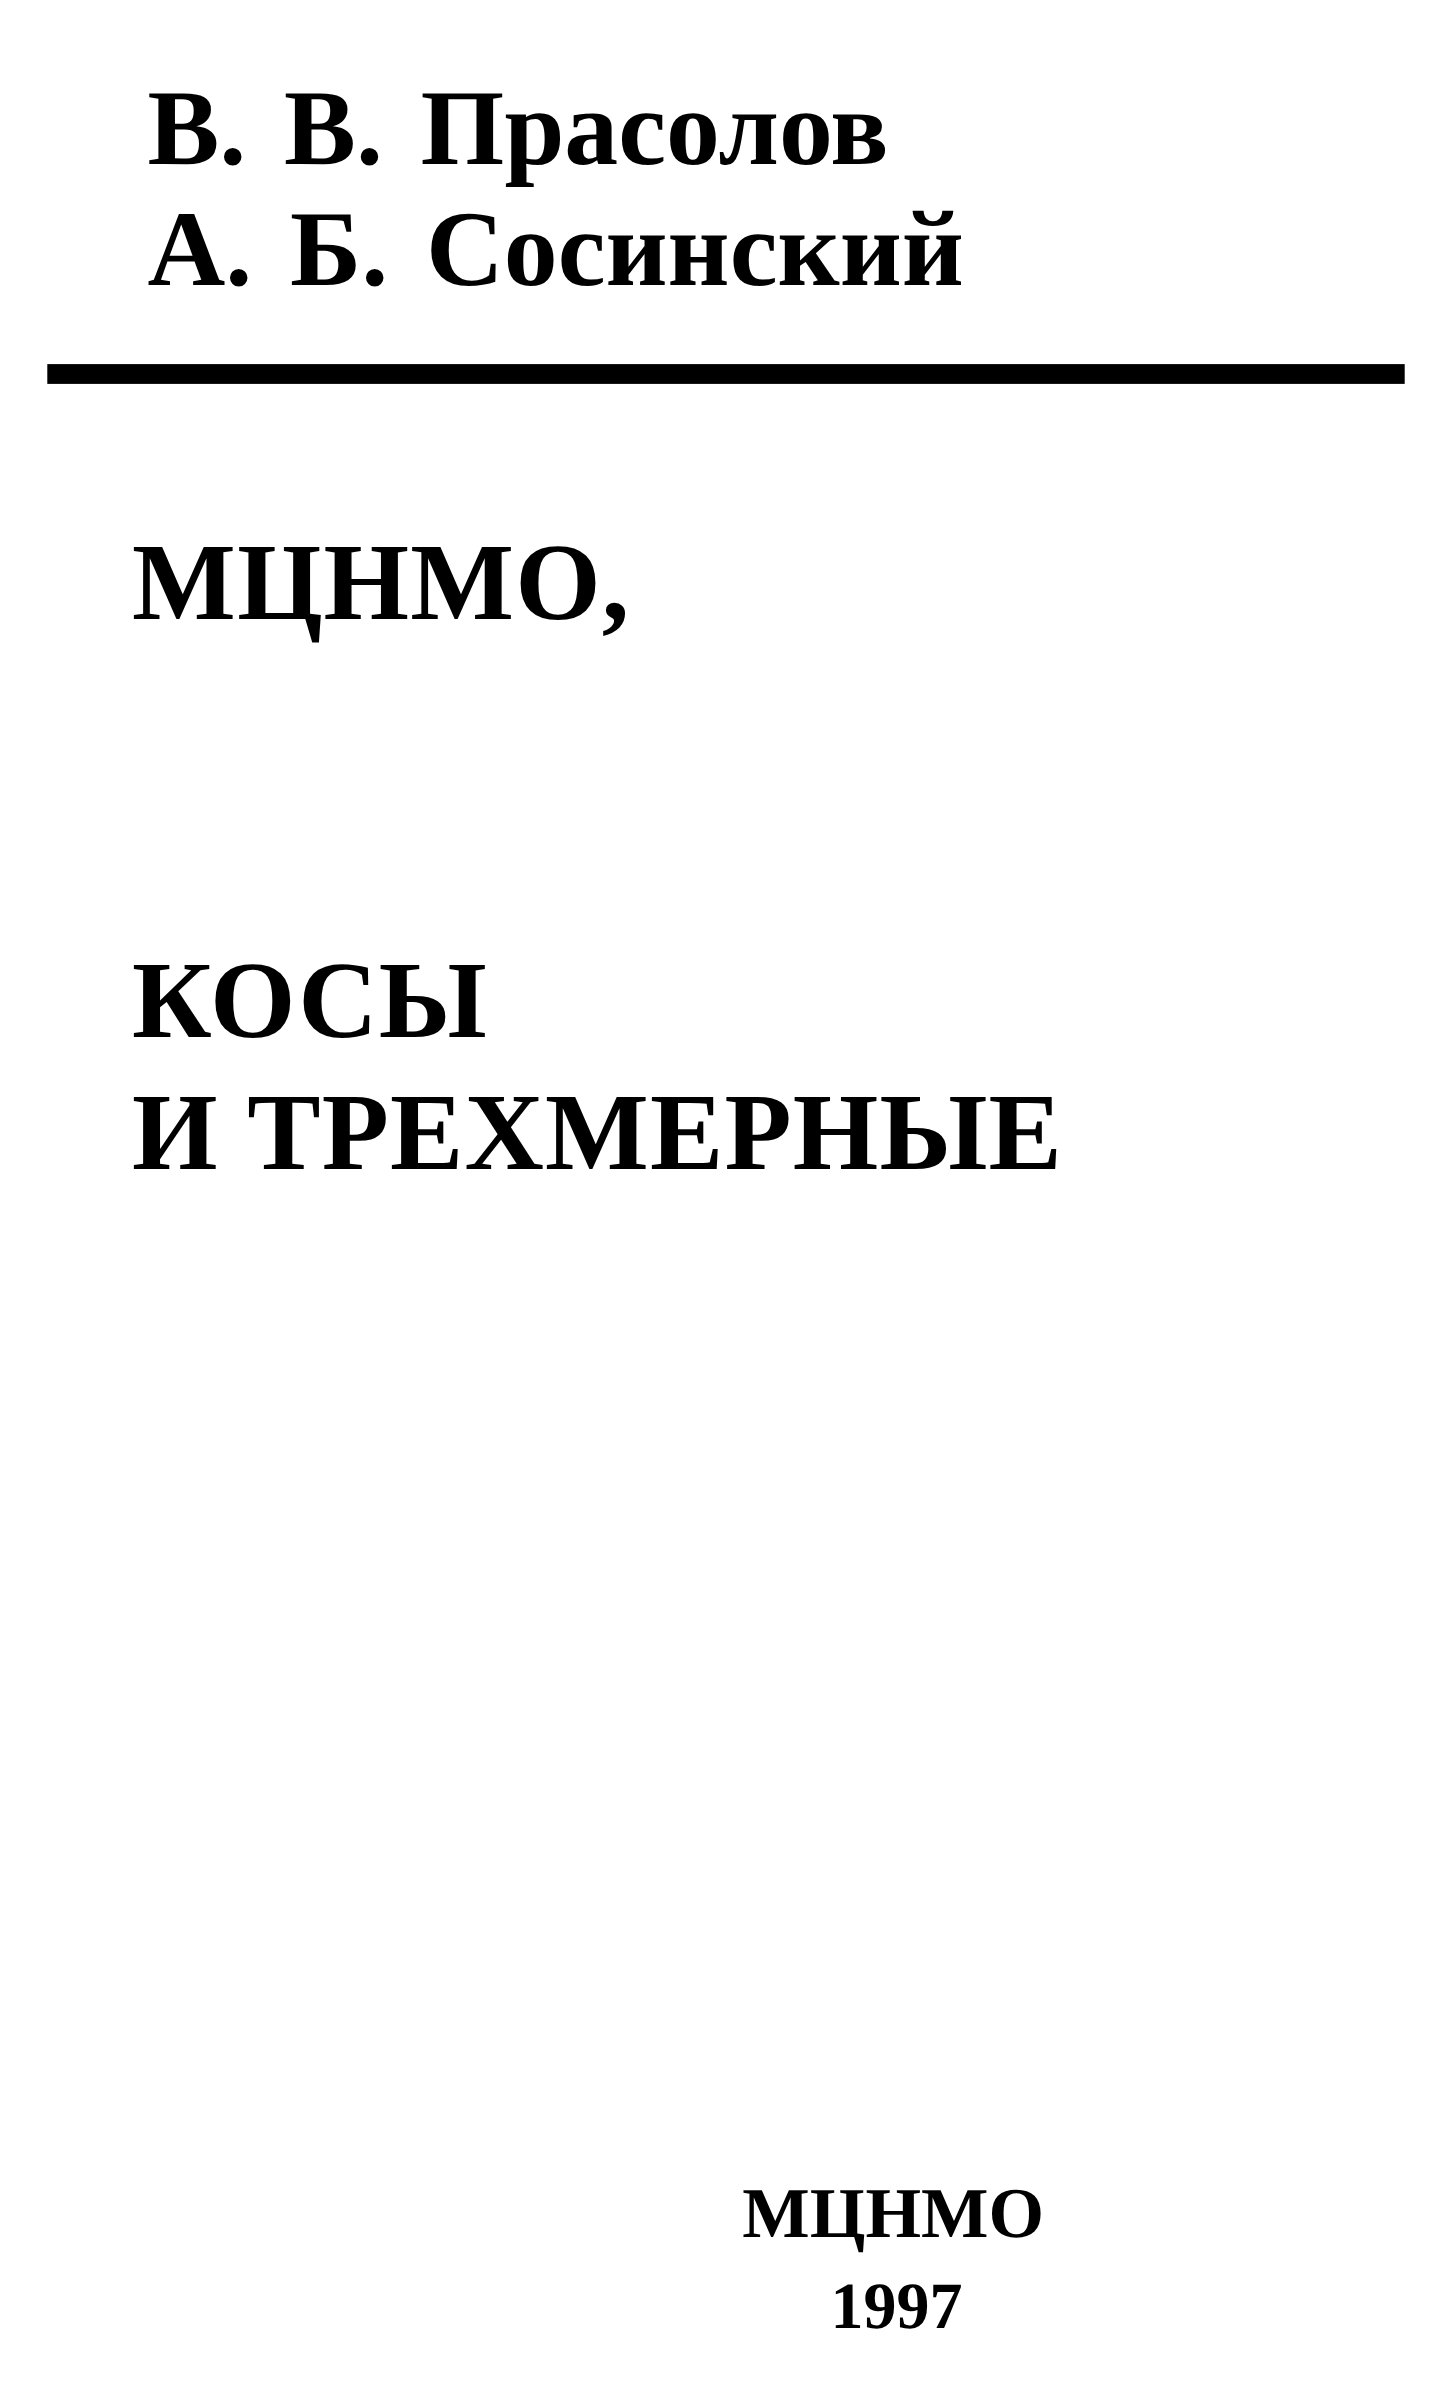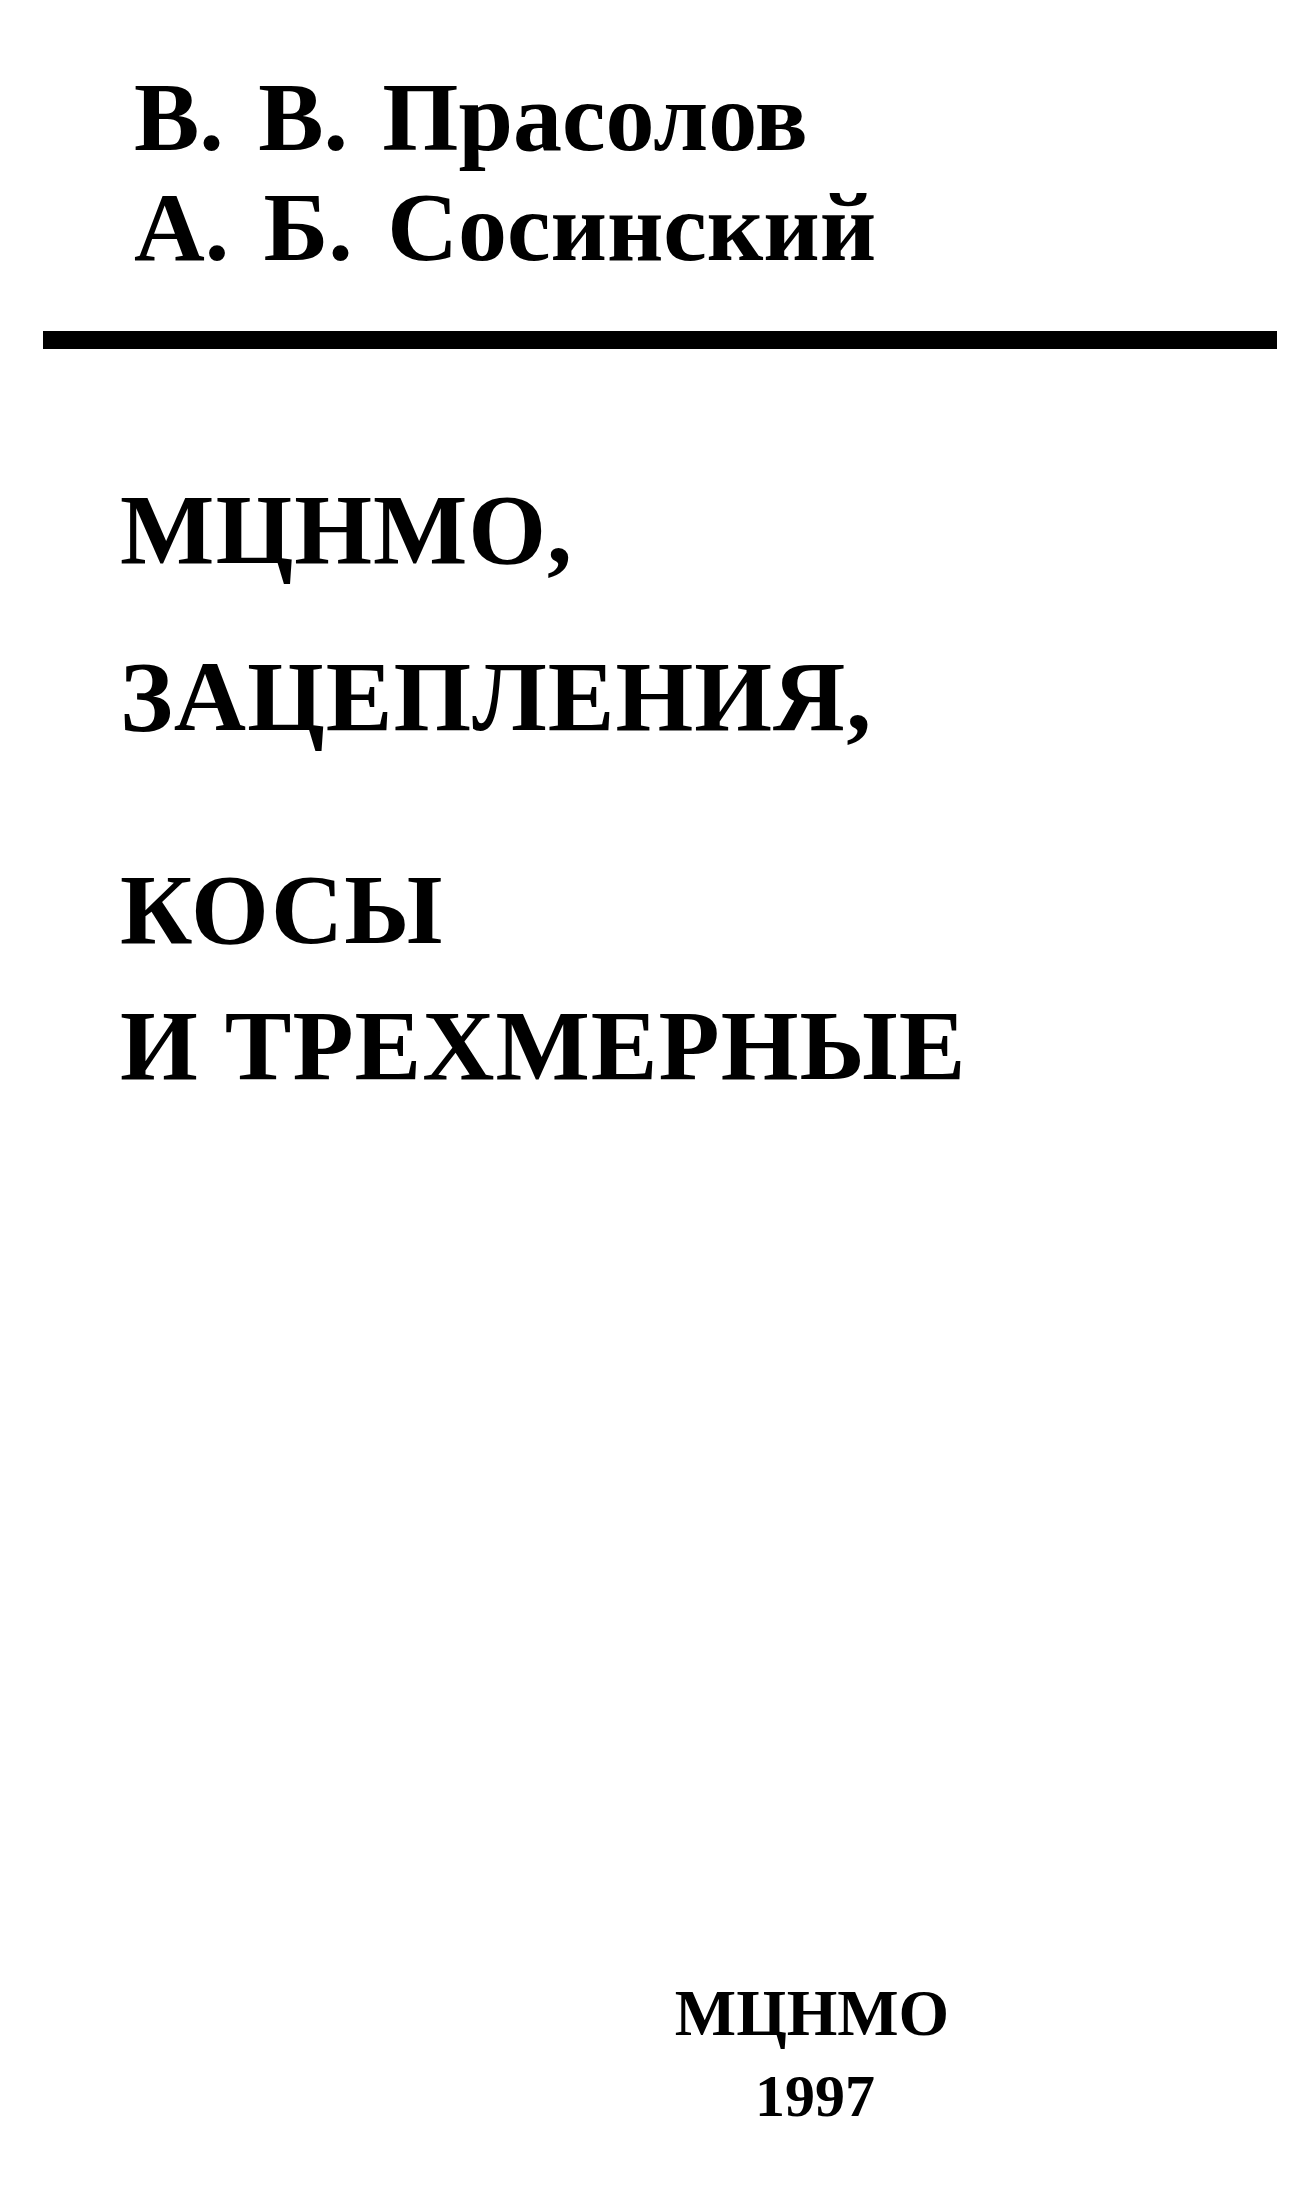--- a/index.html
+++ b/index.html
@@ -39,21 +39,21 @@
     background: #000000;
   }
   .title-line {
     left: 120px;
     font-size: 100px;
     letter-spacing: 0.01em;
   }
   .title-line.t1 { top: 480px; }
   .title-line.t2 { top: 647px; }
   .title-line.t3 { top: 860px; }
-  .title-line.t4 { top: 980px; margin-top: 16px; }
+  .title-line.t4 { top: 980px; }
   .title-line.t5 { top: 1146px; }
   .publisher-name {
     left: 812px;
     top: 1981px;
     font-size: 65px;
     transform: translateX(-50%);
   }
   .publisher-year {
     left: 815px;
     top: 2066px;
@@ -67,21 +67,20 @@
 <div class="page">
 
   <div class="txt author-line l1">В. В. Прасолов</div>
 
   <div class="txt author-line l2">А. Б. Сосинский</div>
 
   <div class="rule"></div>
 
   <div class="txt title-line t1">МЦНМО,</div>
 
-  <div class="txt title-line t2">ЗАЦЕПЛЕНИЯ,</div>
 
   <div class="txt title-line t3">КОСЫ</div>
 
   <div class="txt title-line t4">И ТРЕХМЕРНЫЕ</div>
 
 
   <div class="txt publisher-name">МЦНМО</div>
 
   <div class="txt publisher-year">1997</div>
 

